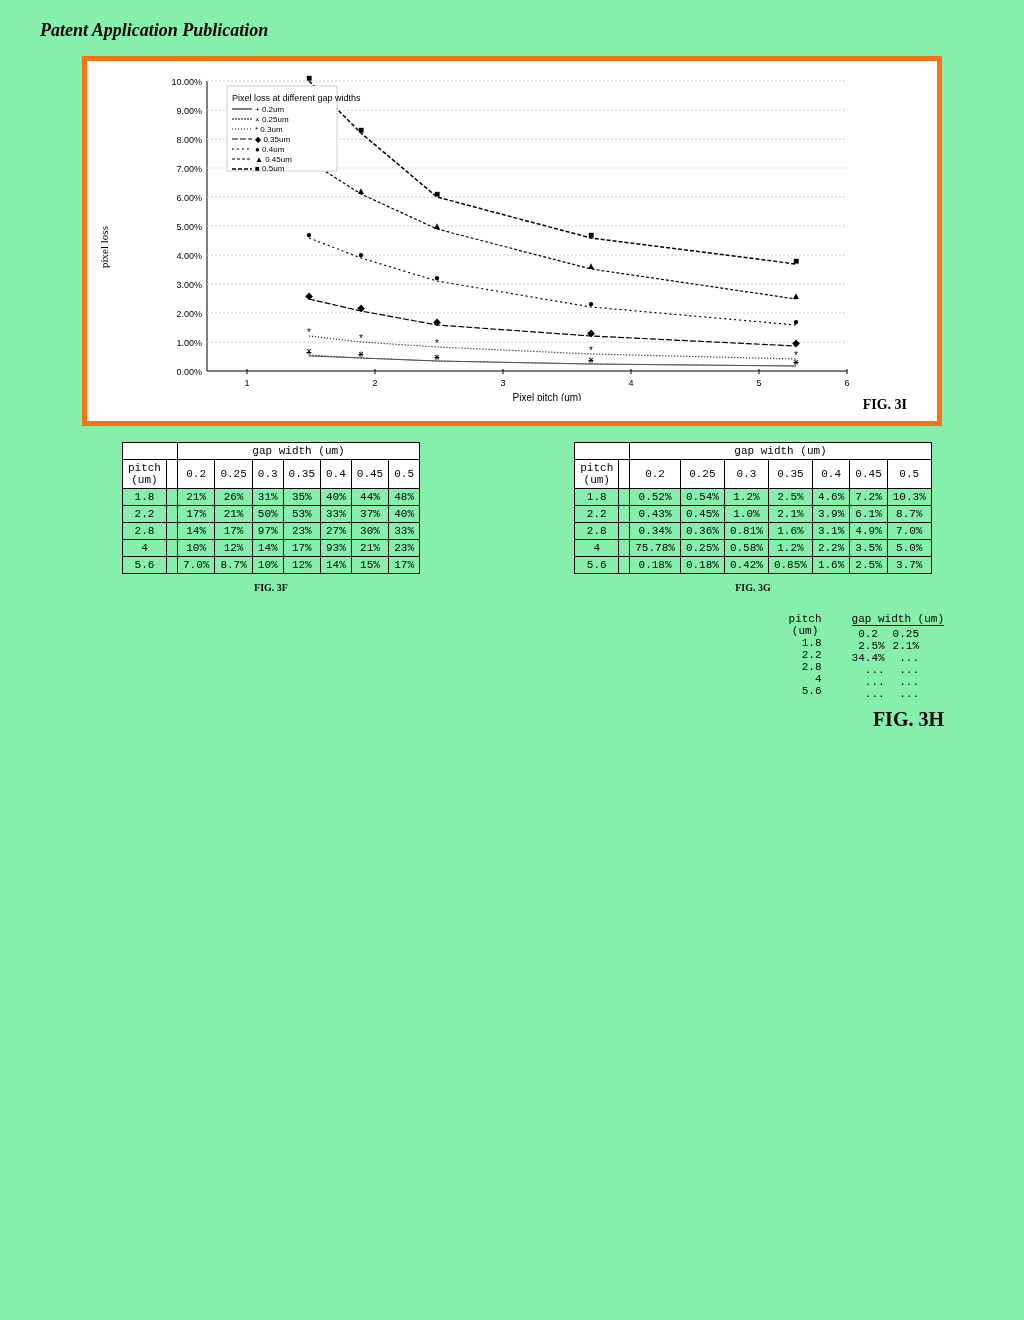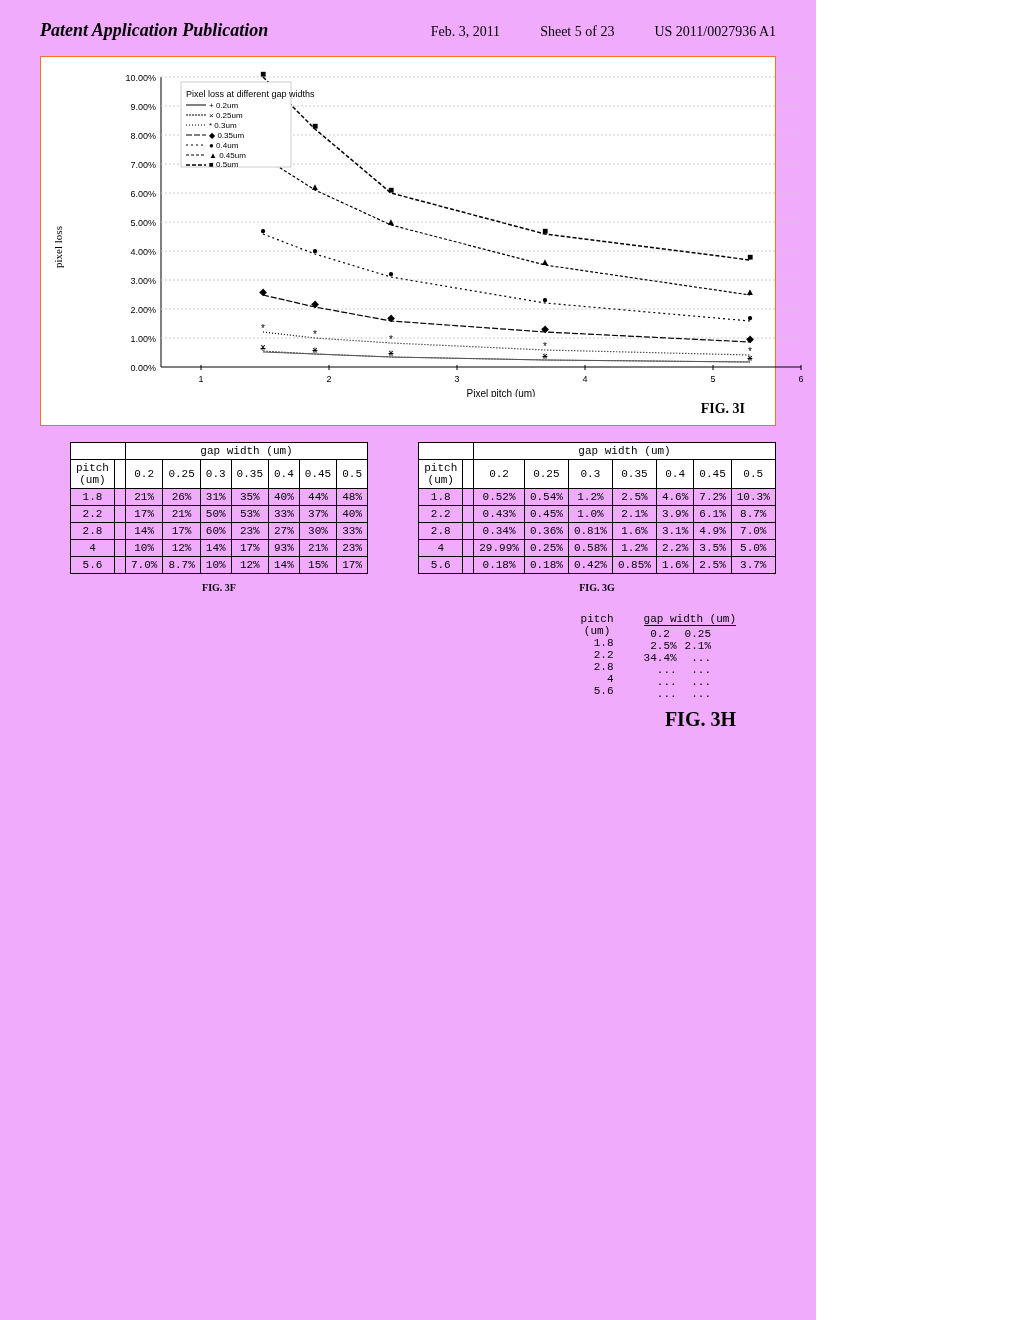--- a/index.html
+++ b/index.html
@@ -6,23 +6,23 @@
     body {
       background: #fff;
       font-family: 'Times New Roman', Times, serif;
       width: 1024px;
       min-height: 1320px;
       position: relative;
       overflow: hidden;
     }
 
     .page {
-      width: 816px;
+      width: 1024px;
       min-height: 1320px;
-      background: #f0abfc;
+      background: #86efac;
       position: relative;
       padding: 20px 40px;
     }
 
     
     .header {
       display: flex;
       justify-content: space-between;
       align-items: flex-start;
       margin-bottom: 10px;
@@ -88,29 +88,24 @@
       font-style: normal;
     }
   </style>
 </head>
 <body>
 
 <div class="page">
 
   <div class="header">
     <div class="header-title">Patent Application Publication</div>
-    <div class="header-meta">
-      <span>Feb. 3, 2011</span>
-      <span>Sheet 5 of 23</span>
-      <span>US 2011/0027936 A1</span>
-    </div>
   </div>
 
   <div style="display:flex; justify-content:center; margin: 8px 0 16px 0;">
-    <div style="position:relative; width:860px; height:370px; border:1px solid #f97316; background:#fff;">
+    <div style="position:relative; width:860px; height:370px; border:5px solid #f97316; background:#fff;">
 
       <div style="position:absolute; left:2px; top:50%; transform:rotate(-90deg) translateY(-50%); font-size:11px; white-space:nowrap; transform-origin:center center;">pixel loss</div>
 
       <svg style="position:absolute; left:60px; top:10px; width:720px; height:330px;">
 
         <line x1="60" y1="10" x2="60" y2="300" stroke="#000" stroke-width="1"></line>
 
         <line x1="60" y1="300" x2="700" y2="300" stroke="#000" stroke-width="1"></line>
 
         <text x="55" y="14" text-anchor="end" font-size="9" font-family="Arial">10.00%</text>
@@ -267,21 +262,21 @@
               <td>53%</td>
               <td>33%</td>
               <td>37%</td>
               <td>40%</td>
             </tr>
             <tr>
               <td>2.8</td>
               <td></td>
               <td>14%</td>
               <td>17%</td>
-              <td>60%</td>
+              <td>97%</td>
               <td>23%</td>
               <td>27%</td>
               <td>30%</td>
               <td>33%</td>
             </tr>
             <tr>
               <td>4</td>
               <td></td>
               <td>10%</td>
               <td>12%</td>
@@ -356,21 +351,21 @@
               <td>0.36%</td>
               <td>0.81%</td>
               <td>1.6%</td>
               <td>3.1%</td>
               <td>4.9%</td>
               <td>7.0%</td>
             </tr>
             <tr>
               <td>4</td>
               <td></td>
-              <td>29.99%</td>
+              <td>75.78%</td>
               <td>0.25%</td>
               <td>0.58%</td>
               <td>1.2%</td>
               <td>2.2%</td>
               <td>3.5%</td>
               <td>5.0%</td>
             </tr>
             <tr>
               <td>5.6</td>
               <td></td>

